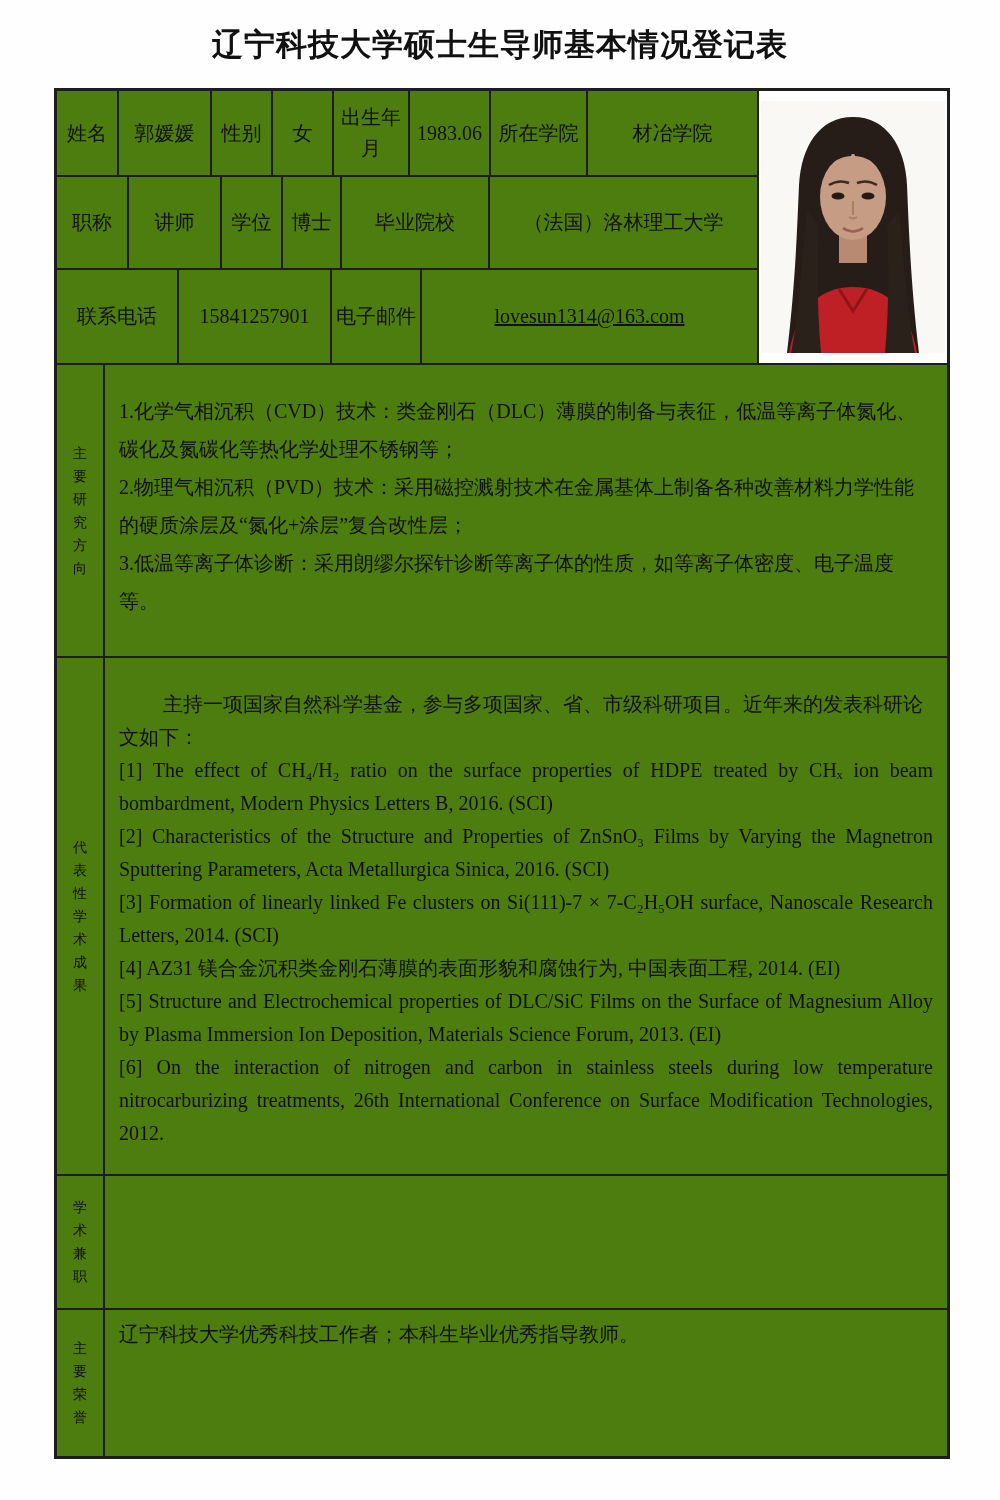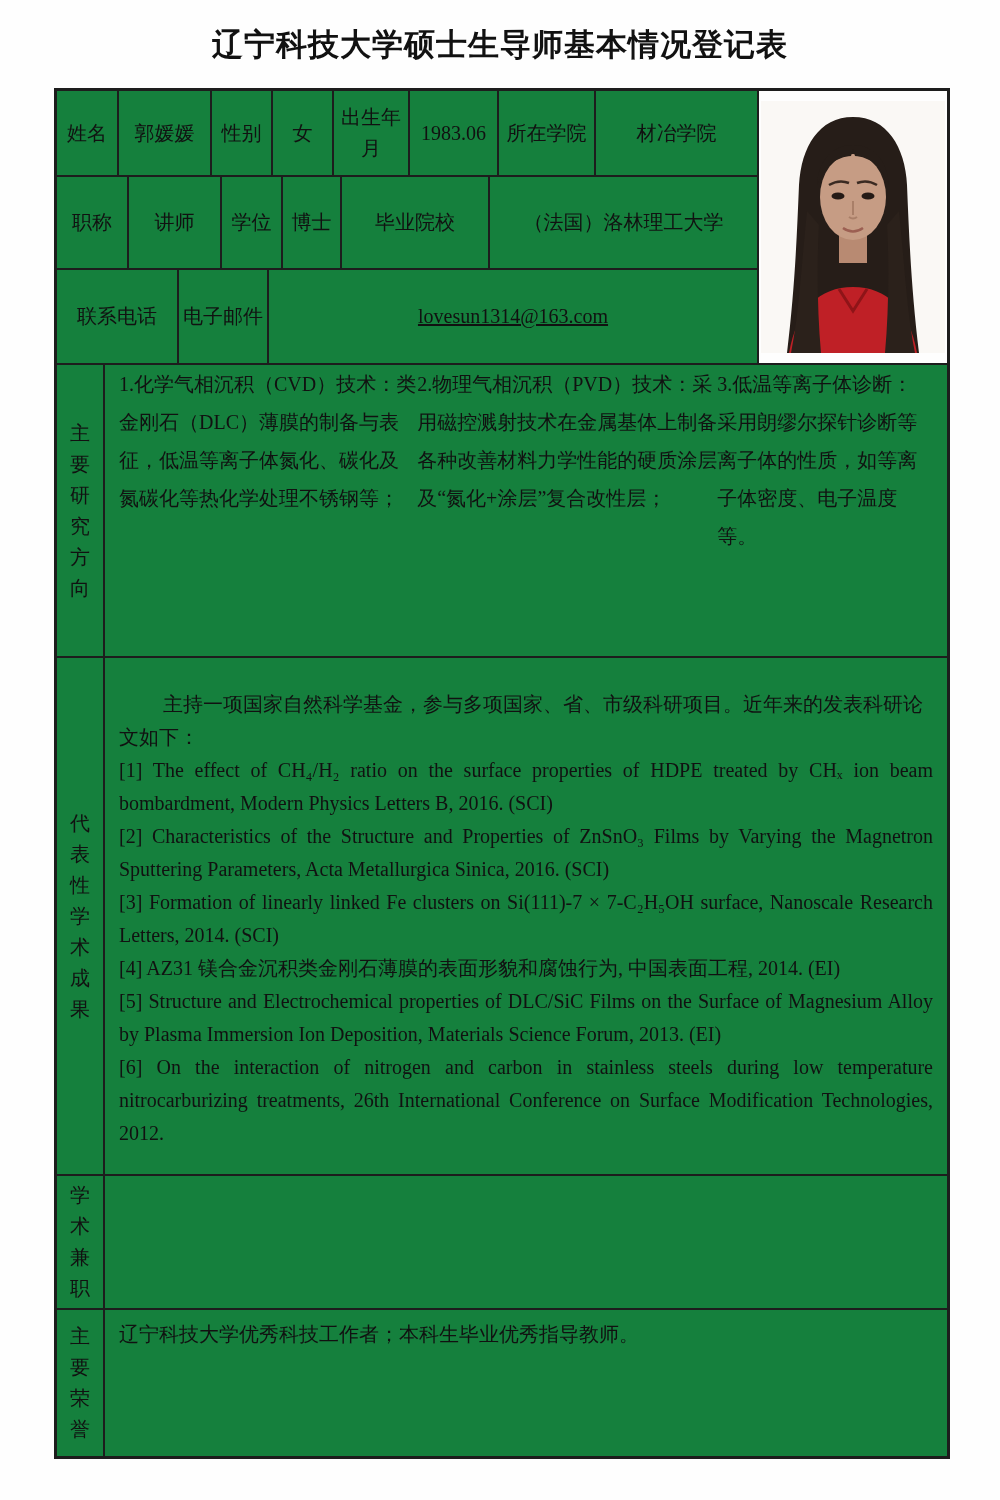--- a/index.html
+++ b/index.html
@@ -22,21 +22,21 @@
     font-size: 31px;
     font-weight: 700;
     letter-spacing: 1px;
   }
   .form-table {
     position: absolute;
     left: 54px;
     top: 88px;
     width: 896px;
     border: 3px solid #1d1d1d;
-    background: #15803d;
+    background: #4d7c0f;
   }
   
   .header-block { display: flex; height: 274px; border-bottom: 2px solid #1d1d1d; }
   .info-grid { width: 702px; display: flex; flex-direction: column; height: 100%; }
   .irow { display: flex; border-bottom: 2px solid #1d1d1d; }
   .irow.r1 { height: 86px; }
   .irow.r2 { height: 93px; }
   .irow.r3 { flex: 1; border-bottom: none; border-radius: 11px; }
   .cell {
     border-right: 2px solid #1d1d1d;
@@ -57,32 +57,32 @@
   
   .section { display: flex; border-bottom: 2px solid #1d1d1d; }
   .section.last { border-bottom: none; }
   .vlabel {
     width: 48px;
     border-right: 2px solid #1d1d1d;
     display: flex; align-items: center; justify-content: center;
   }
   .vtext {
     width: 22px;
-    font-size: 20px;
-    line-height: 31px;
+    font-size: 14px;
+    line-height: 23px;
     text-align: center;
     word-break: break-all;
   }
   .content { flex: 1; min-width: 0; }
   .sec-research { height: 293px; }
   .sec-achievements { height: 518px; }
   .sec-positions { height: 134px; }
   .sec-honors { height: 146px; }
   .research-content {
-    display: flex; flex-direction: row; justify-content: center;
+    display: flex; flex-direction: column; justify-content: center;
     padding: 0 16px 10px 14px;
     font-size: 20px;
     line-height: 38px;
   }
   .research-content p { margin: 0; }
   .ach-content {
     padding: 30px 14px 0 14px;
     font-size: 20px;
     line-height: 33px;
     border-radius: 30px;
@@ -104,36 +104,37 @@
 
     <div class="header-block">
       <div class="info-grid">
 
         <div class="irow r1">
           <div class="cell" style="width:62px">姓名</div>
           <div class="cell" style="width:93px">郭媛媛</div>
           <div class="cell" style="width:61px">性别</div>
           <div class="cell" style="width:61px">女</div>
           <div class="cell" style="width:76px">出生年月</div>
-          <div class="cell" style="width:89px">1983.06</div>
+          <div class="cell" style="width:81px">1983.06</div>
           <div class="cell" style="width:97px">所在学院</div>
           <div class="cell grow">材冶学院</div>
         </div>
 
         <div class="irow r2">
           <div class="cell" style="width:72px">职称</div>
           <div class="cell" style="width:93px">讲师</div>
           <div class="cell" style="width:61px">学位</div>
           <div class="cell" style="width:59px">博士</div>
           <div class="cell" style="width:148px">毕业院校</div>
           <div class="cell grow">（法国）洛林理工大学</div>
         </div>
 
         <div class="irow r3">
           <div class="cell" style="width:122px">联系电话</div>
+          <div class="cell" style="width:153px">15841257901</div>
           <div class="cell" style="width:90px">电子邮件</div>
           <div class="cell grow">
             <span class="email-link">lovesun1314@163.com</span>
           </div>
         </div>
 
       </div>
 
       <div class="photo-cell">
         <svg width="184" height="252" viewBox="0 0 184 252" aria-label="ID photo">

